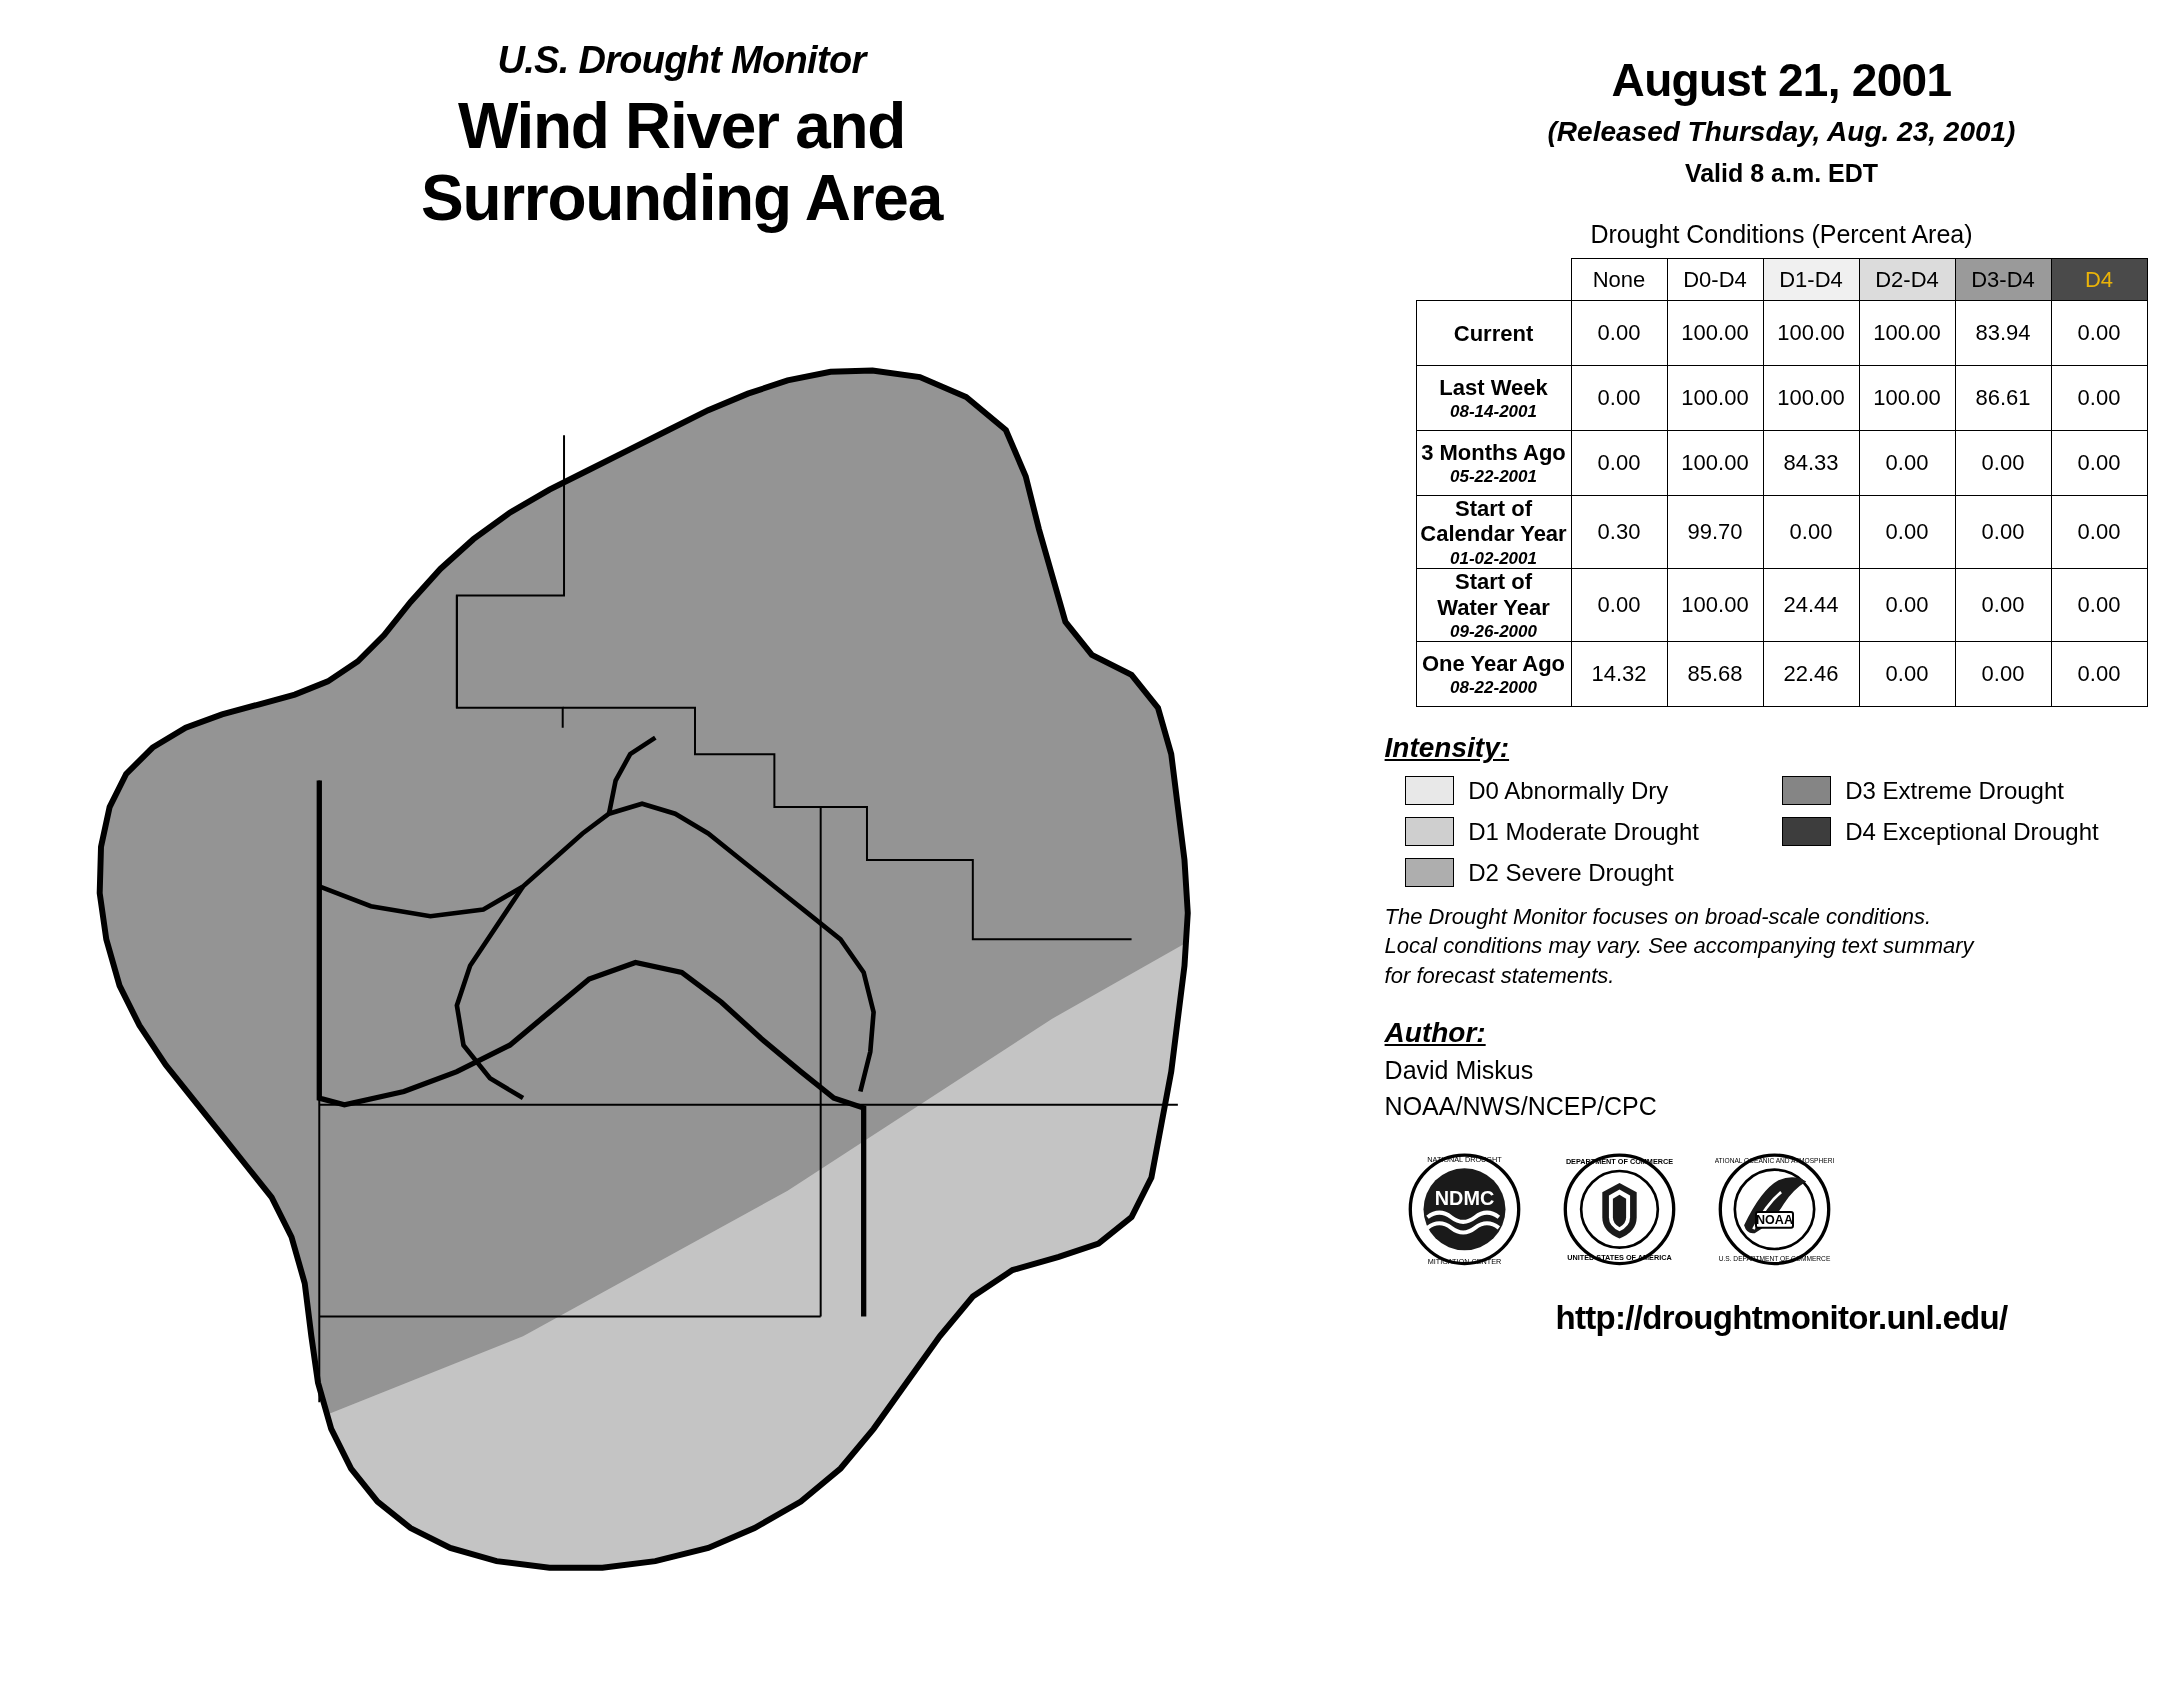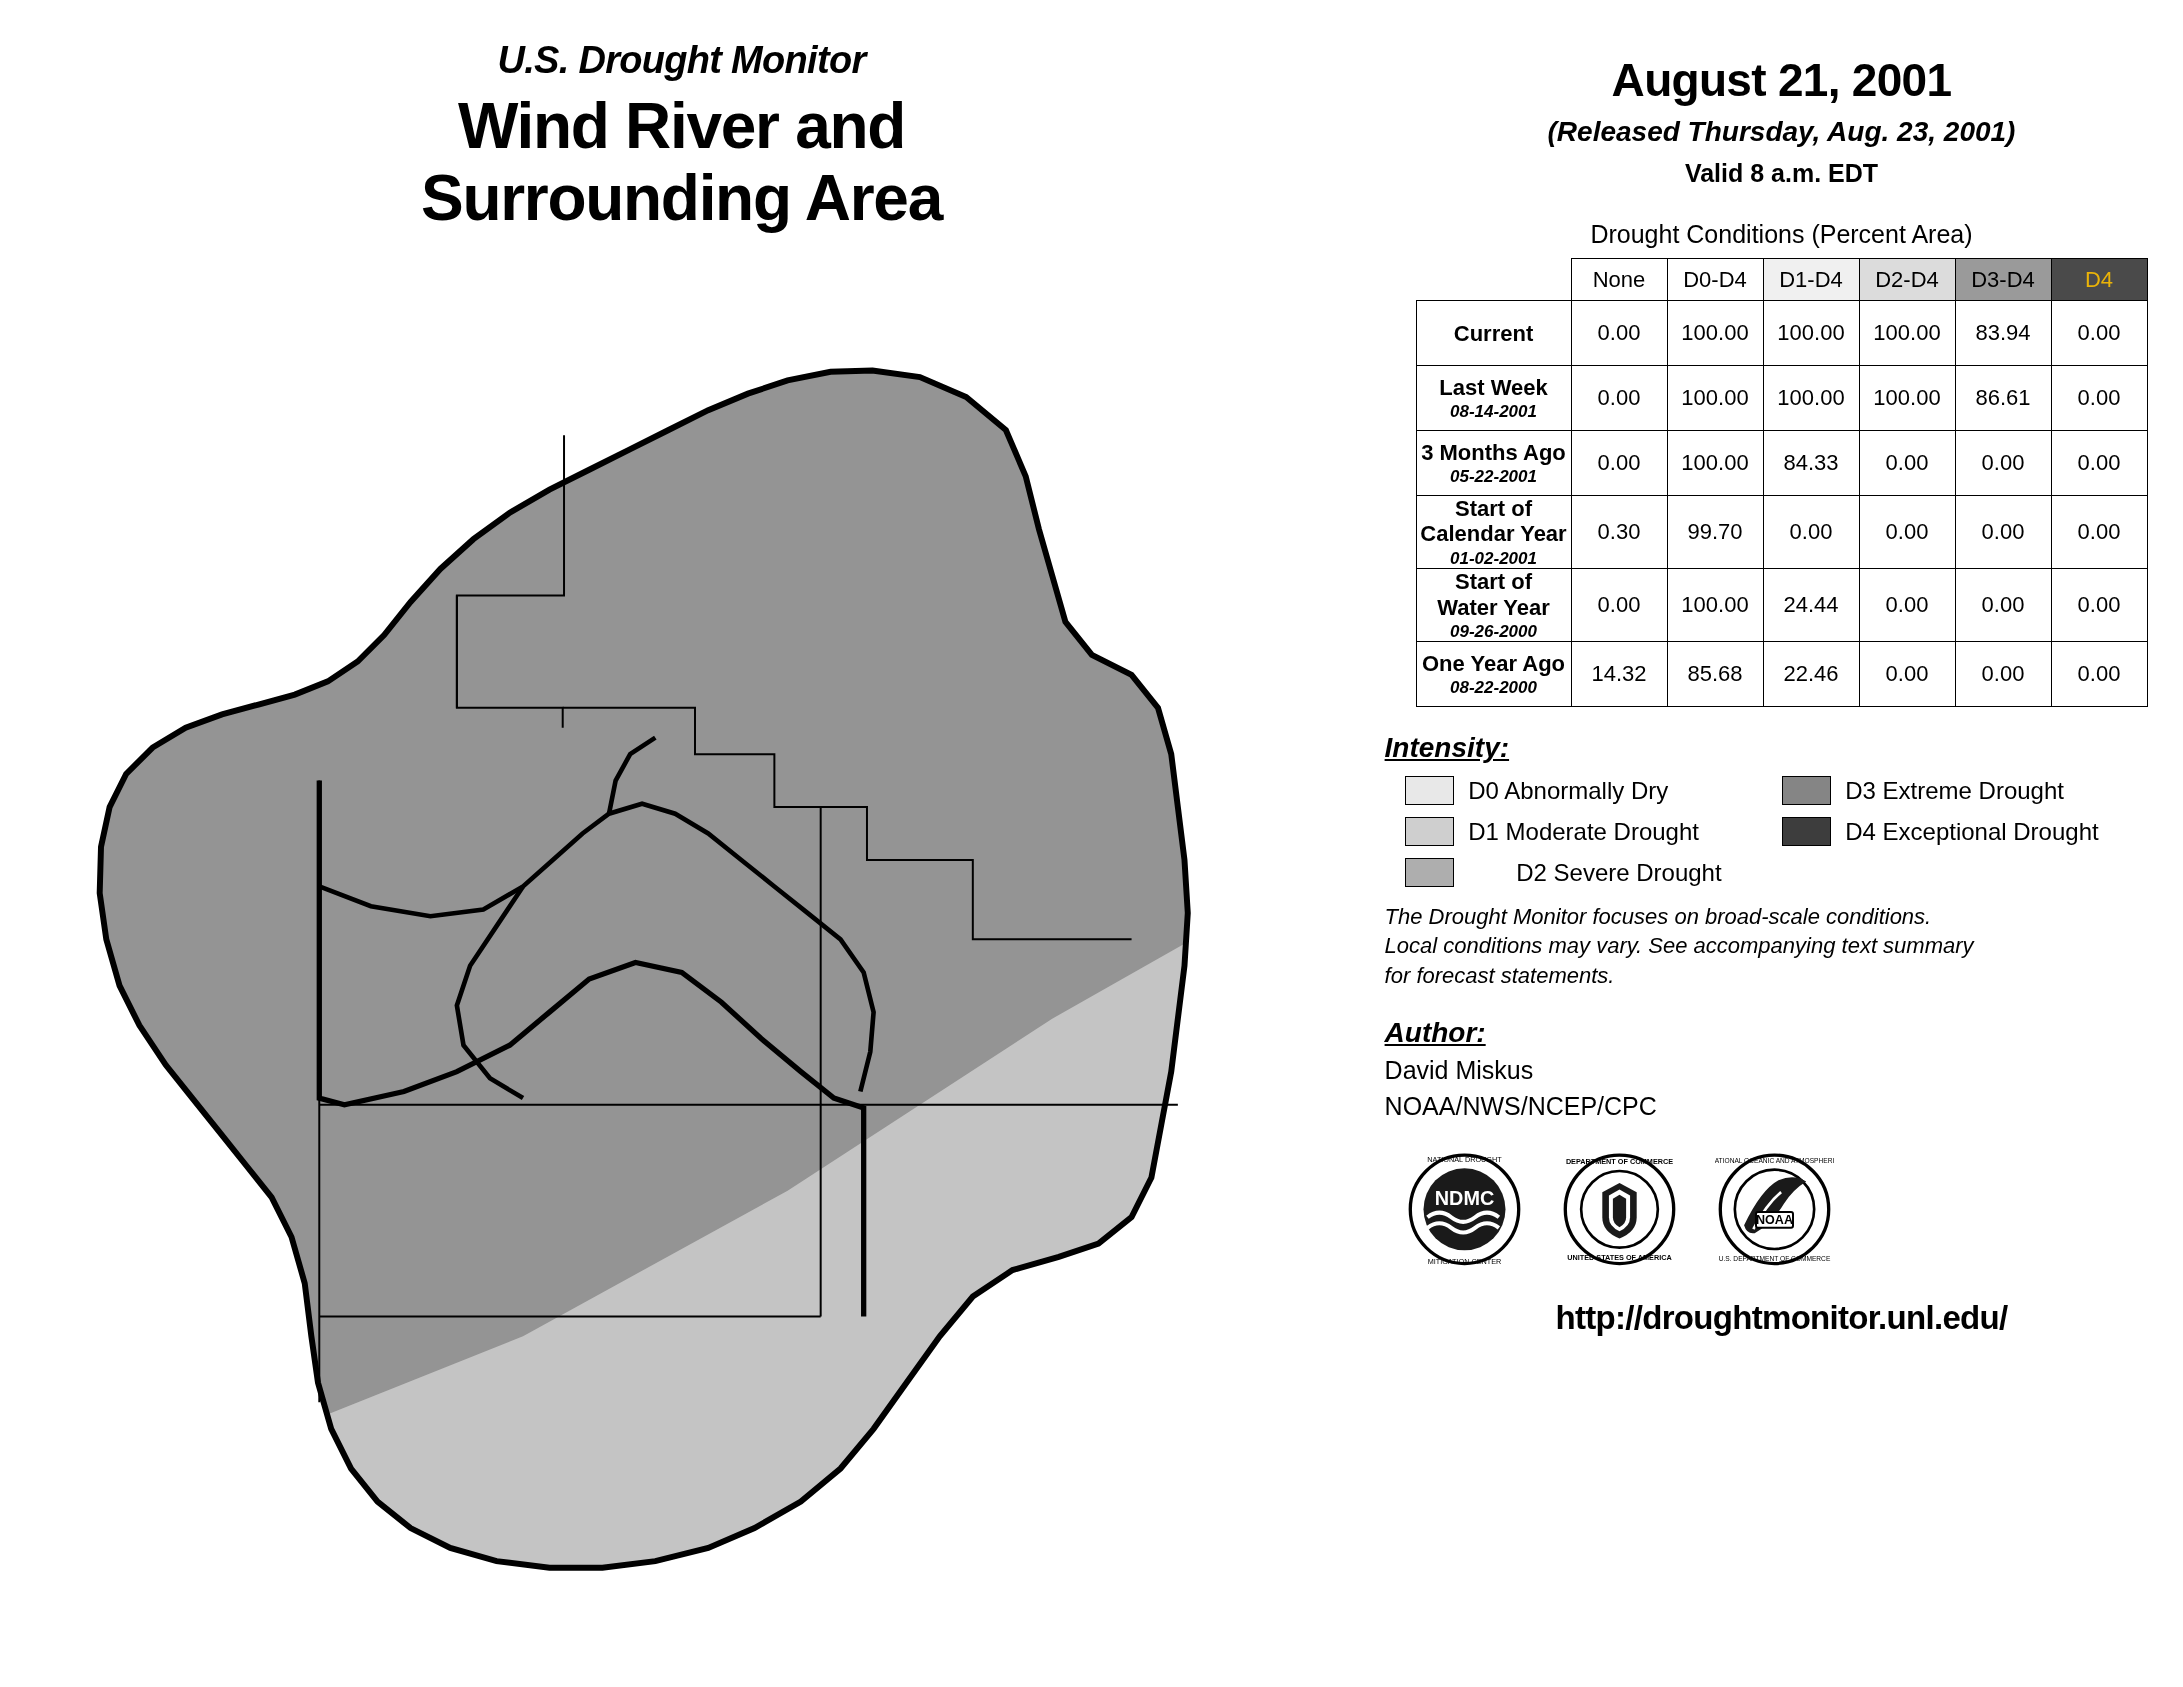--- a/index.html
+++ b/index.html
@@ -400,21 +400,21 @@
 
   <div id="legend">
     <div class="lg-item" style="left:20px; top:0;">
       <span class="lg-swatch sw-d0"></span>
       <span class="lg-label">D0 Abnormally Dry</span>
     </div>
     <div class="lg-item" style="left:20px; top:41px;">
       <span class="lg-swatch sw-d1"></span>
       <span class="lg-label">D1 Moderate Drought</span>
     </div>
-    <div class="lg-item" style="left:20px; top:82px;gap:48px;">
+    <div class="lg-item" style="left:20px; top:82px;">
       <span class="lg-swatch sw-d2"></span>
       <span class="lg-label">D2 Severe Drought</span>
     </div>
     <div class="lg-item" style="left:397px; top:0;">
       <span class="lg-swatch sw-d3"></span>
       <span class="lg-label">D3 Extreme Drought</span>
     </div>
     <div class="lg-item" style="left:397px; top:41px;">
       <span class="lg-swatch sw-d4"></span>
       <span class="lg-label">D4 Exceptional Drought</span>

